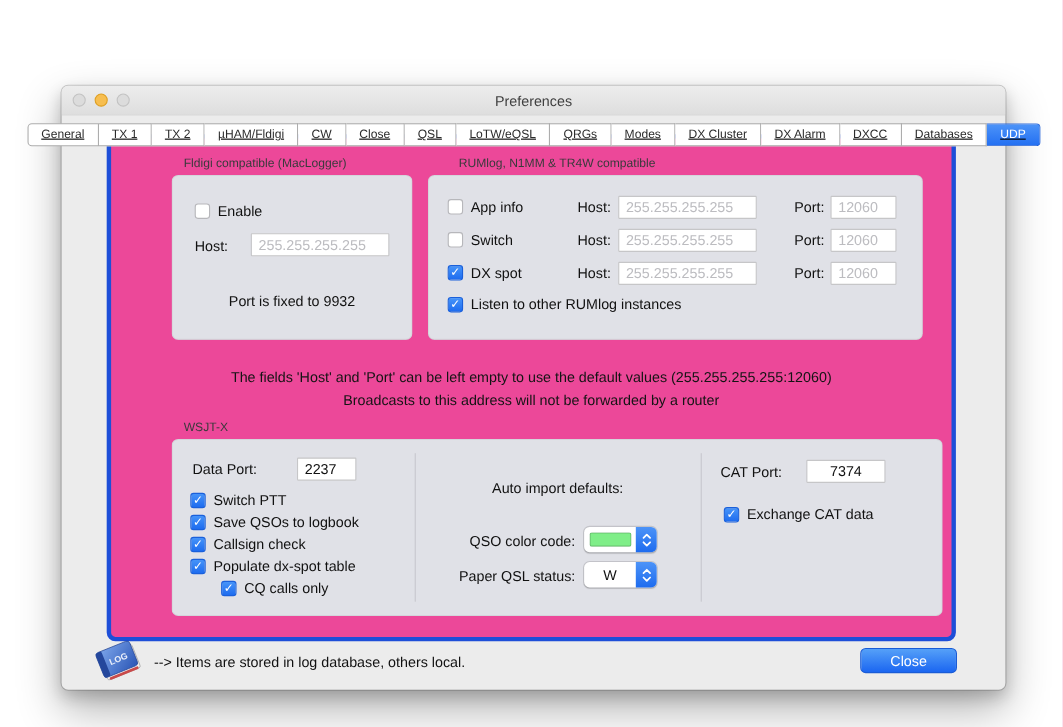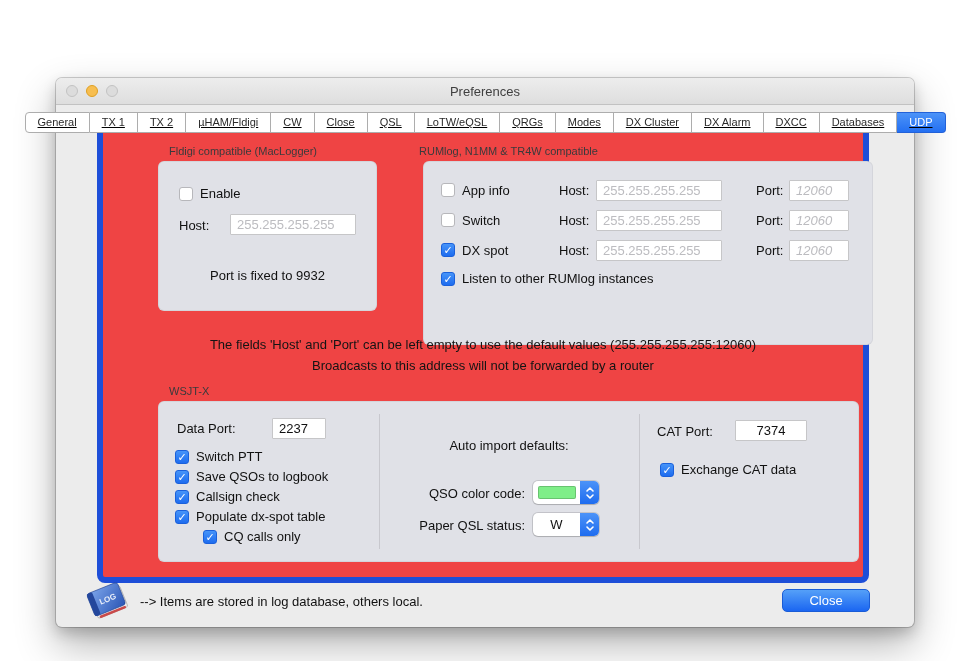--- a/index.html
+++ b/index.html
@@ -27,27 +27,27 @@
   .tab {
     background:#FFFFFF; border:1px solid #ADADAD; border-left:none;
     font-size:11px; color:#2B2B2B; padding:3px 12px 4px; line-height:12px; cursor:default; white-space:nowrap;
   }
   .tab:first-child { border-left:1px solid #ADADAD; border-radius:4px 0 0 4px; }
   .tab:last-child { border-radius:0 4px 4px 0; }
   .tab.selected { background:linear-gradient(#4C93F8,#2470F2); border-color:#2261D8; color:#fff; }
 
   .panel {
     position:absolute; left:41px; top:44px; width:772px; height:461px;
-    background:#ef4444; border:6px solid #1d4ed8; border-radius:8px;
+    background:#ec4899; border:4px solid #1d4ed8; border-radius:8px;
   }
   .groupbox { position:absolute; background:#E0E1E7; border:1px solid rgba(0,0,0,0.05); border-radius:6px; }
   .group-label { position:absolute; font-size:11px; color:#3A3A3C; }
 
   #fldigi-box { left:55px; top:33px; width:219px; height:150px; }
-  #rumlog-box { left:320px; top:33px; width:450px; height:184px;padding-left:45px; }
+  #rumlog-box { left:288px; top:33px; width:450px; height:150px;padding-left:45px; }
   #wsjtx-box  { left:55px; top:273px; width:701px; height:161px; }
 
   .cb { position:relative; width:14px; height:14px; border-radius:3px; background:#fff; border:1px solid #B7B7BB; flex:0 0 auto; display:inline-block; }
   .cb.checked { background:linear-gradient(#4694F9,#1E6CEF); border:1px solid #1A60DB; }
   .cb .tick { position:absolute; left:0; top:0; width:100%; height:100%; color:#fff; font-size:11px; font-weight:bold; line-height:13px; text-align:center; }
 
   .lbl { font-size:13px; color:#111; white-space:nowrap; }
   .field {
     border:1px solid #C6C6C8; background:#fff; font-size:13px; color:#111;
     padding:0 6px; height:21px; font-family:"Liberation Sans","DejaVu Sans",sans-serif; border-radius:1px;
@@ -55,21 +55,21 @@
   .field::placeholder { color:#BCBCC0; opacity:1; }
 
   .cbrow { position:absolute; display:flex; align-items:center; gap:7px; }
 
   
   .fl-note { position:absolute; left:0; width:100%; top:106px; text-align:center; font-size:13px; color:#111; }
 
   
   .r-row { position:absolute; left:17px; display:grid; grid-template-columns:21px 97px 37px 160px 33px 60px; align-items:center; height:22px; }
   .r-row .field.host { width:126px; }
-  .r-row .field.port { width:60px;font-style:italic; }
+  .r-row .field.port { width:60px; }
 
   
   .note { position:absolute; left:0; right:0; top:206px; text-align:center; font-size:13px; color:#141414; line-height:21px; }
 
   
   .vdiv { position:absolute; top:12px; width:1px; height:135px; background:#C8C8CE; }
   .popup {
     position:absolute; width:66px; height:23px; background:#fff; border-radius:5px;
     box-shadow:0 0 0 1px rgba(0,0,0,0.13), 0 1px 1px rgba(0,0,0,0.12);
     display:flex; align-items:center;

